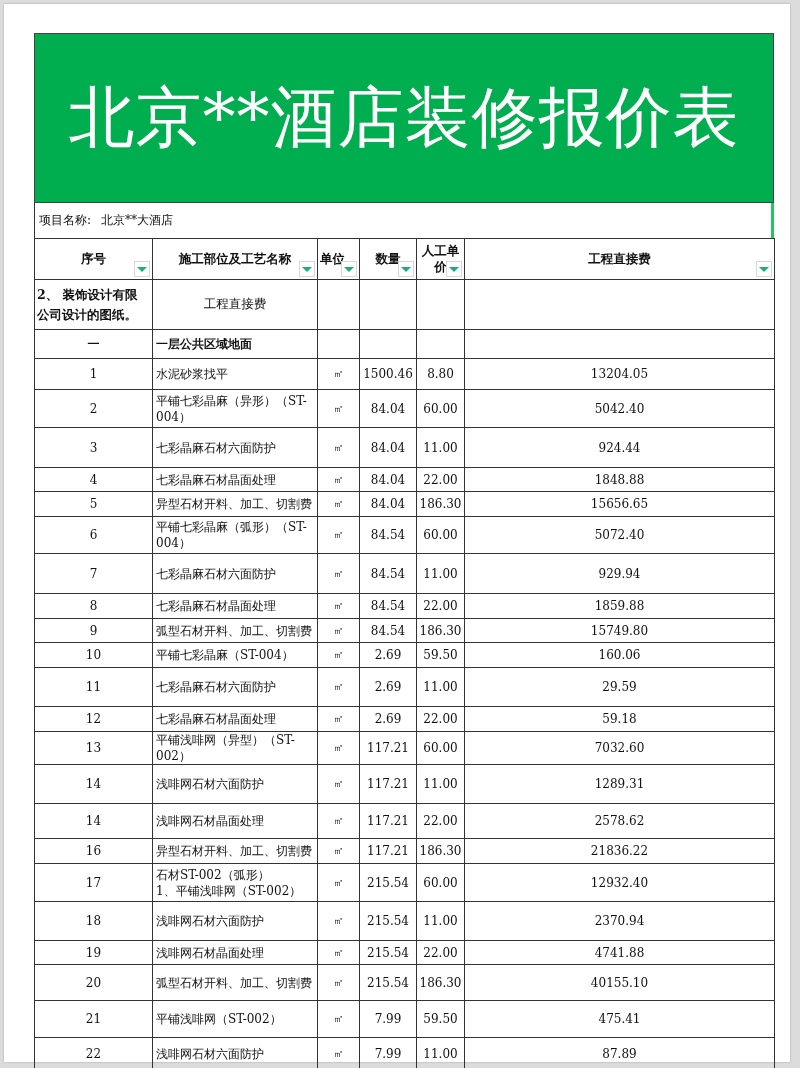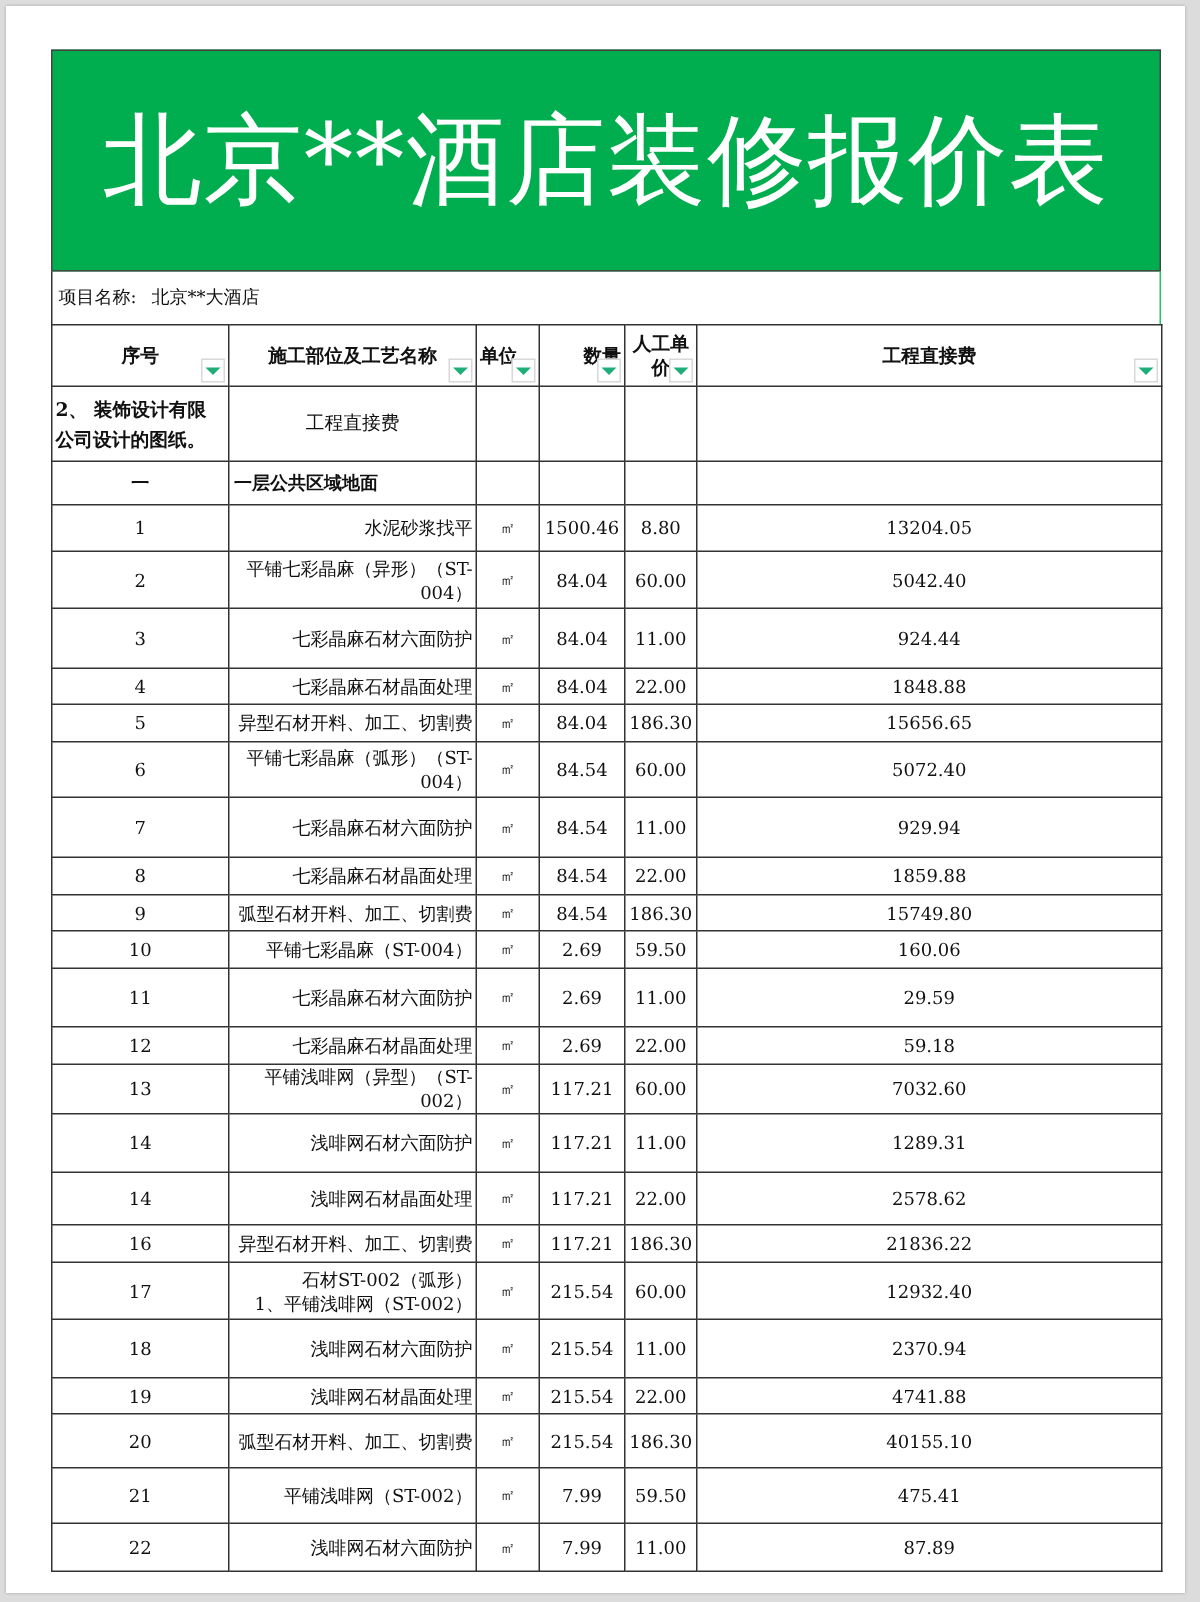--- a/index.html
+++ b/index.html
@@ -11,28 +11,28 @@
   }
   .page {
     position:absolute; left:4px; top:4px; width:786px; height:1058px;
     background:#fff;
     box-shadow:0 0 2px rgba(0,0,0,0.25);
   }
   .sheet {
     position:absolute; left:30px; top:29px; width:740px;
   }
   .banner {
-    height:148px; background:#00ae4f;
+    height:170px; background:#00ae4f;
     border:1px solid #444; box-sizing:border-box;
     display:flex; align-items:center; justify-content:center;
     color:#fff; font-size:66px; letter-spacing:1px;
     font-family:"DejaVu Serif","Liberation Serif",serif;
   }
   .project {
-    height:35px; border-left:1px solid #333; border-right:1px solid #22c55e;
+    height:35px; border-left:1px solid #333; border-right:3px solid #22c55e;
     box-sizing:border-box; display:flex; align-items:center;
     padding-left:4px; font-size:12px;
   }
   .project .lbl { margin-right:10px; }
   table {
     border-collapse:collapse; table-layout:fixed; width:740px;
     font-size:12px;
   }
   td, th {
     border:1px solid #333; padding:0 2px;
@@ -49,21 +49,21 @@
   .filter .tri {
     width:0; height:0;
     border-left:5px solid transparent; border-right:5px solid transparent;
     border-top:5px solid #1fae7a;
   }
   td.name { text-align:left; padding-left:3px; line-height:16px; }
   td.bold { font-weight:bold; }
   td.sec-note { font-weight:bold; text-align:left; line-height:20px; font-size:12.5px; }
   td.sec-title { font-weight:normal; font-size:12.5px; }
   td.unit { font-size:10px; }
-  .clip2 { max-height:34px; overflow:hidden; display:block;text-align:right; }
+  .clip2 { max-height:34px; overflow:hidden; display:block; }
 </style>
 </head>
 <body>
 
 <div class="page">
   <div class="sheet">
     <div class="banner">
       <span>北京**酒店装修报价表</span>
     </div>
     <div class="project">
@@ -83,21 +83,21 @@
         <tr>
           <th><span class="hd">序号</span><span class="filter">
                 <span class="tri"></span>
               </span></th>
           <th><span class="hd">施工部位及工艺名称</span><span class="filter">
                 <span class="tri"></span>
               </span></th>
           <th style="text-align:left"><span class="hd">单位</span><span class="filter">
                 <span class="tri"></span>
               </span></th>
-          <th style="text-align:right"><span class="hd">数量</span><span class="filter">
+          <th style="text-align:center"><span class="hd">数量</span><span class="filter">
                 <span class="tri"></span>
               </span></th>
           <th><span class="hd" style="width:38px">人工单价</span><span class="filter">
                 <span class="tri"></span>
               </span></th>
           <th><span class="hd">工程直接费</span><span class="filter">
                 <span class="tri"></span>
               </span></th>
         </tr>
       </thead>

